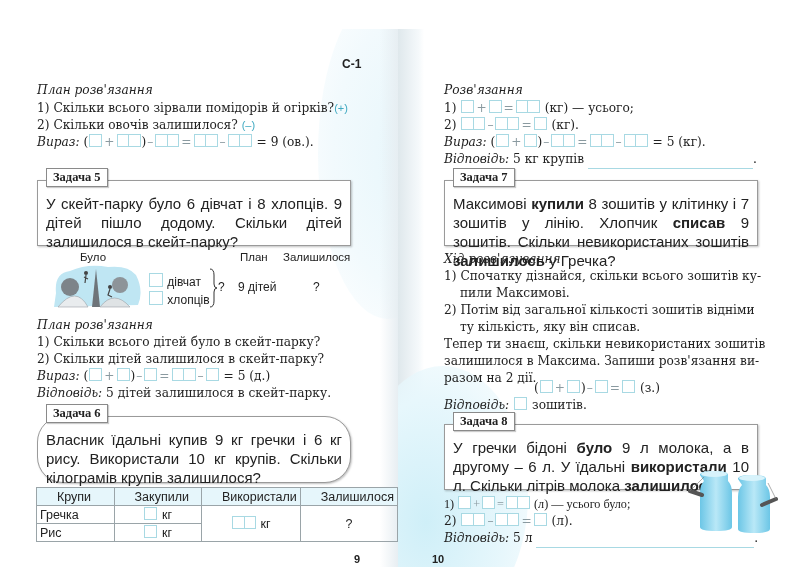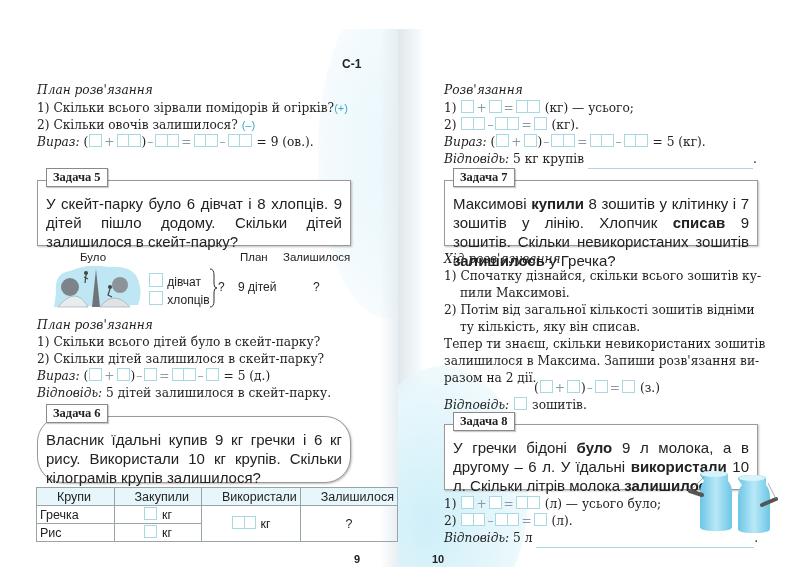--- a/index.html
+++ b/index.html
@@ -215,21 +215,21 @@
     <path d="M12 6 Q12 2 26 2 Q40 2 40 6 L40 12 Q44 16 44 24 L44 58 Q44 62 28 62 Q12 62 12 58 L12 24 Q12 16 16 12 Z" fill="url(#cang)"></path>
     <ellipse cx="26" cy="5" rx="13" ry="3" fill="#d8f3fb"></ellipse>
     <path d="M50 10 Q50 6 64 6 Q78 6 78 10 L78 16 Q82 20 82 28 L82 60 Q82 64 66 64 Q50 64 50 60 L50 28 Q50 20 54 16 Z" fill="url(#cang)"></path>
     <ellipse cx="64" cy="9" rx="13" ry="3" fill="#d8f3fb"></ellipse>
     <path d="M2 22 L14 26" stroke="#555" stroke-width="4" stroke-linecap="round"></path>
     <path d="M2 22 L16 8" stroke="#777" stroke-width="0.6"></path>
     <path d="M74 36 L88 30" stroke="#555" stroke-width="4" stroke-linecap="round"></path>
     <path d="M88 30 L80 14" stroke="#777" stroke-width="0.6"></path>
   </svg>
 
-  <div class="line serif" style="left:46px;top:466px;">
+  <div class="line serif" style="left:46px;top:466px;font-family:Liberation Serif, serif;">
     <span>1)</span>
     <span class="box"></span><span class="op">+</span><span class="box"></span><span class="op">=</span><span class="box2"></span>
     <span>(л) — усього було;</span>
   </div>
   <div class="line serif" style="left:46px;top:483px;">
     <span>2)</span>
     <span class="box2"></span><span class="op">–</span><span class="box2"></span><span class="op">=</span><span class="box"></span>
     <span>(л).</span>
   </div>
   <div class="line serif" style="left:46px;top:500px;">

